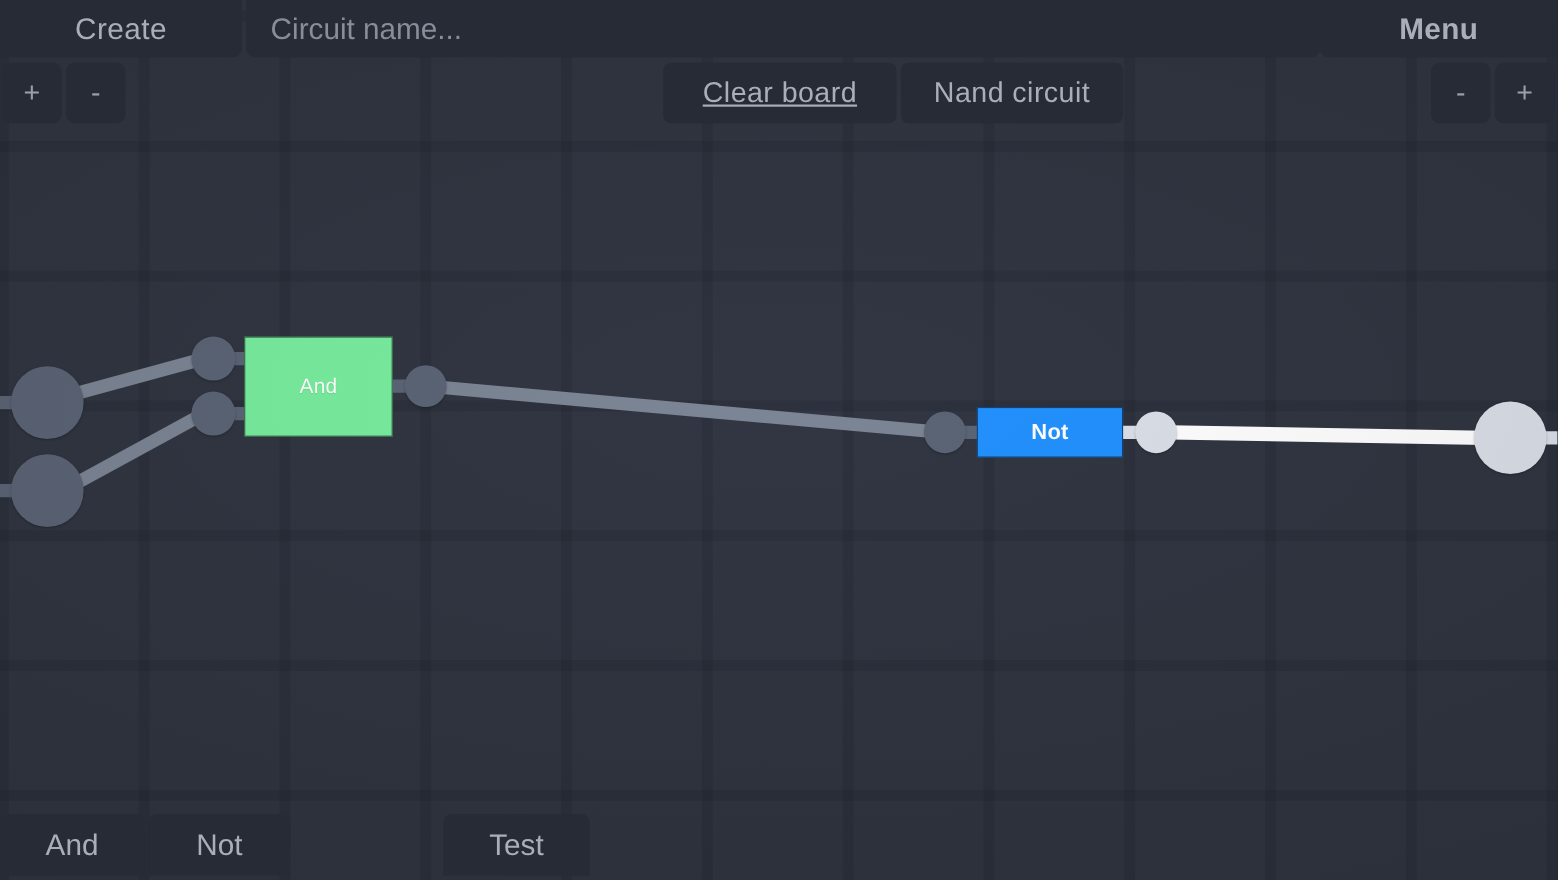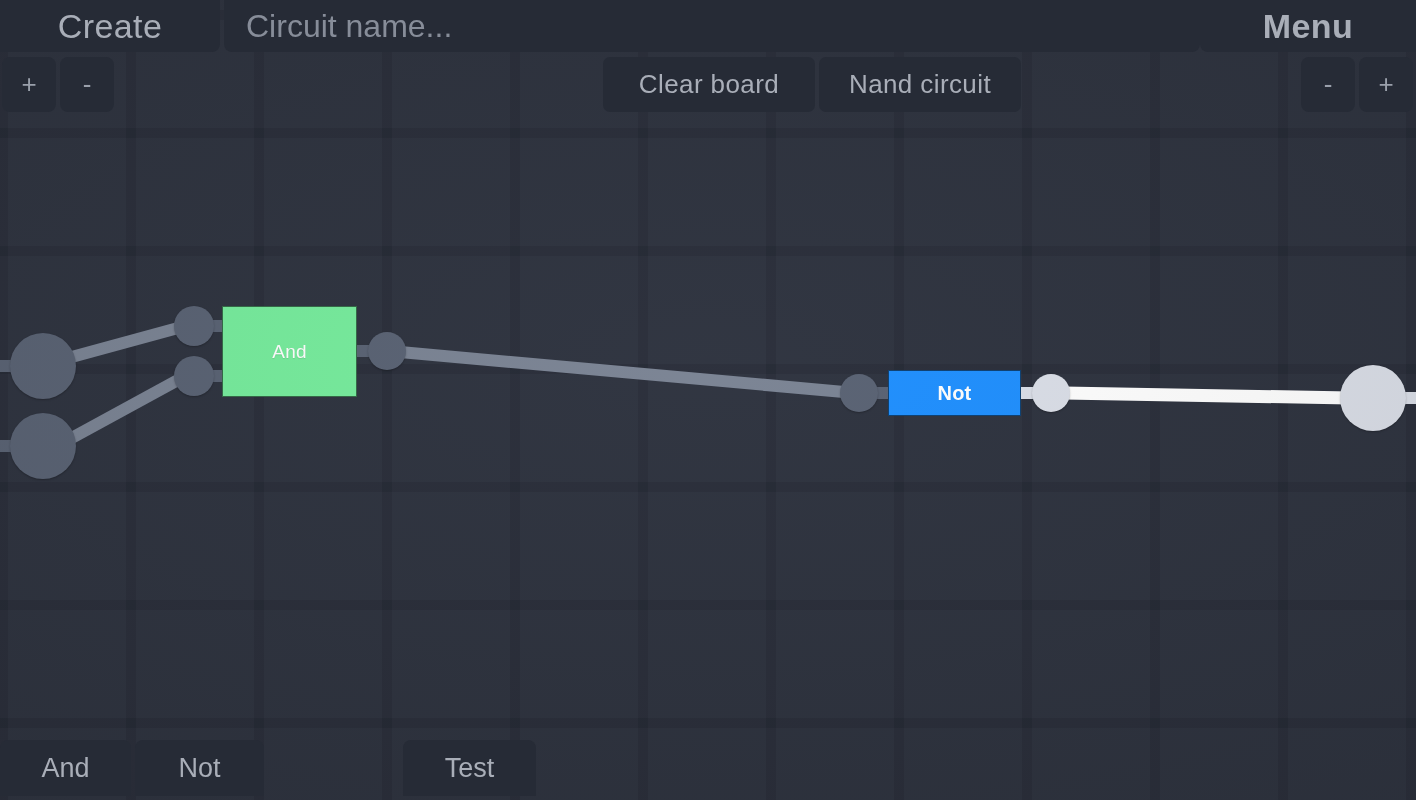--- a/index.html
+++ b/index.html
@@ -92,38 +92,38 @@
   
   .bar-btn {
     position: absolute;
     box-sizing: border-box;
     background: #262b36;
     border-radius: 7px;
     display: flex;
     align-items: center;
     justify-content: center;
     color: #a9aeb8;
-    font-size: 34px;
+    font-size: 27px;
     font-weight: 300;
     letter-spacing: 0.4px;
     cursor: pointer;
     user-select: none;
     border: none;
     font-family: "Liberation Sans", sans-serif;
   }
 
   .bar-input {
     position: absolute;
     box-sizing: border-box;
     background: #262b36;
     border-radius: 7px;
     border: none;
     outline: none;
     color: #c9cdd6;
-    font-size: 32px;
+    font-size: 27px;
     font-weight: 300;
     padding: 0 22px;
     font-family: "Liberation Sans", sans-serif;
   }
   .bar-input::placeholder { color: #878d99; }
 
   .zoom-btn {
     position: absolute;
     box-sizing: border-box;
     background: #262b36;
@@ -204,21 +204,21 @@
 
   <button class="bar-btn" style="left:0px; top:0px; width:220px; height:52px; border-radius:0 0 8px 0;">Create</button>
 
   <input class="bar-input" style="left: 224px; top: 0px; width: 976px; height: 52px; border-radius: 0px 0px 8px 8px;" placeholder="Circuit name...">
 
   <button class="bar-btn" style="left:1200px; top:0px; width:216px; height:52px; border-radius:0 0 0 8px;font-weight:bold;">Menu</button>
 
   <button class="zoom-btn" style="left:2px; top:57px; width:54px; height:55px;">+</button>
   <button class="zoom-btn" style="left:60px; top:57px; width:54px; height:55px;">-</button>
 
-  <button class="bar-btn" style="left:603px; top:57px; width:212px; height:55px; font-size:26px;">Clear board</button>
+  <button class="bar-btn" style="left:603px; top:57px; width:212px; height:55px; font-size:26px;text-decoration:underline;">Clear board</button>
   <button class="bar-btn" style="left:819px; top:57px; width:202px; height:55px; font-size:26px;">Nand circuit</button>
 
   <button class="zoom-btn" style="left:1301px; top:57px; width:54px; height:55px;">-</button>
   <button class="zoom-btn" style="left:1359px; top:57px; width:54px; height:55px;">+</button>
 
   <button class="palette-btn" style="left:0px; top:740px; width:131px; height:56px; border-radius:8px 8px 0 0;">And</button>
   <button class="palette-btn" style="left:135px; top:740px; width:129px; height:56px; border-radius:8px 8px 0 0;">Not</button>
   <button class="palette-btn" style="left:403px; top:740px; width:133px; height:56px; border-radius:8px 8px 0 0;">Test</button>
 
 </div>

